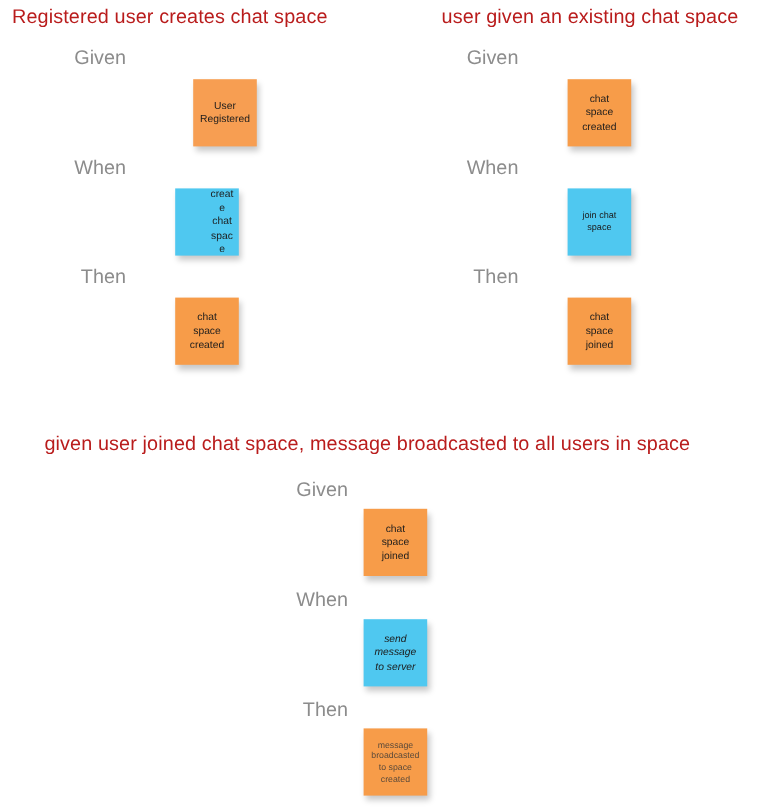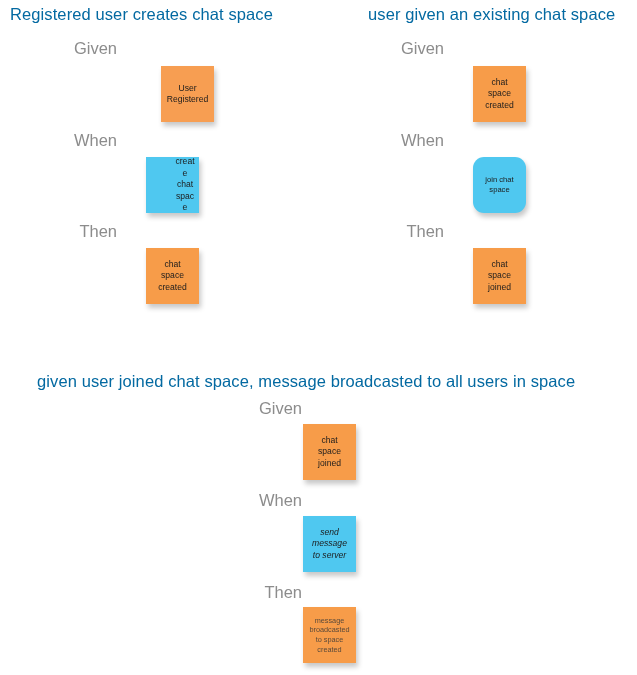--- a/index.html
+++ b/index.html
@@ -24,32 +24,31 @@
   }
 
   
   .scenario {
     position: absolute;
   }
   .scenario-title {
     position: absolute;
     font-size: 16.5px;
     line-height: 20px;
-    color: #0369a1;
+    color: #b91c1c;
     white-space: nowrap;
     letter-spacing: 0.1px;
   }
   .step-label {
     position: absolute;
     font-size: 16.5px;
     line-height: 20px;
     color: #8c8c8c;
     white-space: nowrap;
     text-align: right;
-    padding-left: 12px;
   }
 
   
   .note {
     position: absolute;
     width: 53px;
     height: 56px;
     display: flex;
     flex-direction: column;
     align-items: center;
@@ -78,21 +77,20 @@
   }
   
   .note.small-text {
     font-size: 7.3px;
     line-height: 9.6px;
     color: #5b4a3a;
   }
   .note.tiny-text {
     font-size: 7.6px;
     line-height: 10px;
-    border-radius: 11px;
   }
 </style>
 </head>
 <body>
 
 <div class="canvas">
 
   <div class="scenario">
 
     <div class="scenario-title" style="left:10px; top:4px;">Registered user creates chat space</div>
@@ -138,21 +136,21 @@
     <div class="step-label" style="left:327px; top:221px; width:105px;">Then</div>
     <div class="note orange" style="left:473px; top:248px;">
       <span class="note-line">chat</span>
       <span class="note-line">space</span>
       <span class="note-line">joined</span>
     </div>
   </div>
 
   <div class="scenario">
 
-    <div class="scenario-title" style="left:37px; top:371px;">given user joined chat space, message broadcasted to all users in space</div>
+    <div class="scenario-title" style="left:37px; top:360px;">given user joined chat space, message broadcasted to all users in space</div>
 
     <div class="step-label" style="left:185px; top:398px; width:105px;">Given</div>
     <div class="note orange" style="left:303px; top:424px;">
       <span class="note-line">chat</span>
       <span class="note-line">space</span>
       <span class="note-line">joined</span>
     </div>
 
     <div class="step-label" style="left:185px; top:490px; width:105px;">When</div>
     <div class="note blue" style="left:303px; top:516px;font-style:italic;">

